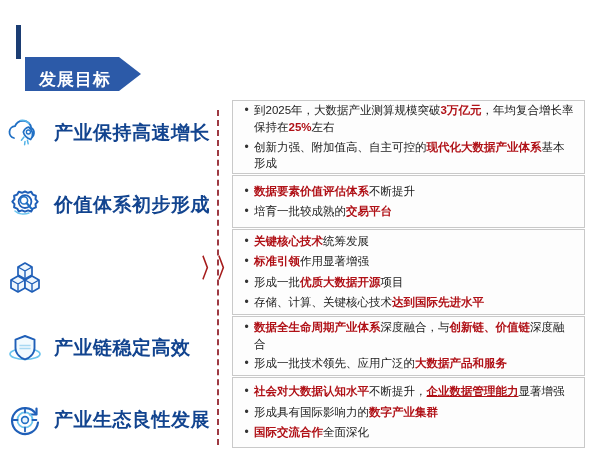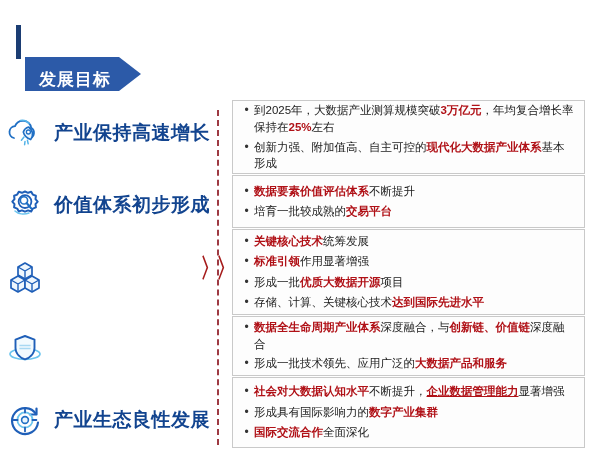--- a/index.html
+++ b/index.html
@@ -205,20 +205,21 @@
   </div>
 
   <div class="pillar-row">
     <span class="pillar-icon">
       <svg width="40" height="40" viewBox="0 0 40 40">
         <ellipse cx="20" cy="26" rx="15" ry="5.4" fill="none" stroke="#6cc5ee" stroke-width="1.7"></ellipse>
         <path d="M20 8 l9.5 3.6 v8.4 c0 6.2 -5.4 10 -9.5 11.4 c-4.1 -1.4 -9.5 -5.2 -9.5 -11.4 v-8.4z" fill="#f2fafe" stroke="#1f5fb8" stroke-width="1.9" stroke-linejoin="round"></path>
         <path d="M14.4 20.5 h11.2 M14.4 17.5 h11.2" stroke="#a8d8f2" stroke-width="1.4"></path>
       </svg>
     </span>
+    <span class="pillar-label">产业链稳定高效</span>
   </div>
 
   <div class="pillar-row">
     <span class="pillar-icon">
       <svg width="40" height="40" viewBox="0 0 40 40">
         <path d="M31 14 a13 13 0 1 0 2 8.5" fill="none" stroke="#1f5fb8" stroke-width="2.2" stroke-linecap="round"></path>
         <path d="M31.5 8.5 l0 6 l-6.5 0" fill="none" stroke="#1f5fb8" stroke-width="2.2" stroke-linecap="round" stroke-linejoin="round"></path>
         <circle cx="20" cy="20" r="7.6" fill="none" stroke="#6cc5ee" stroke-width="1.8"></circle>
         <circle cx="20" cy="20" r="3.4" fill="#eaf6fd" stroke="#1f6fc4" stroke-width="1.6"></circle>
         <path d="M20 8.6 v4 M20 27.4 v4 M8.6 20 h4 M27.4 20 h4" stroke="#1f5fb8" stroke-width="1.8" stroke-linecap="round"></path>

